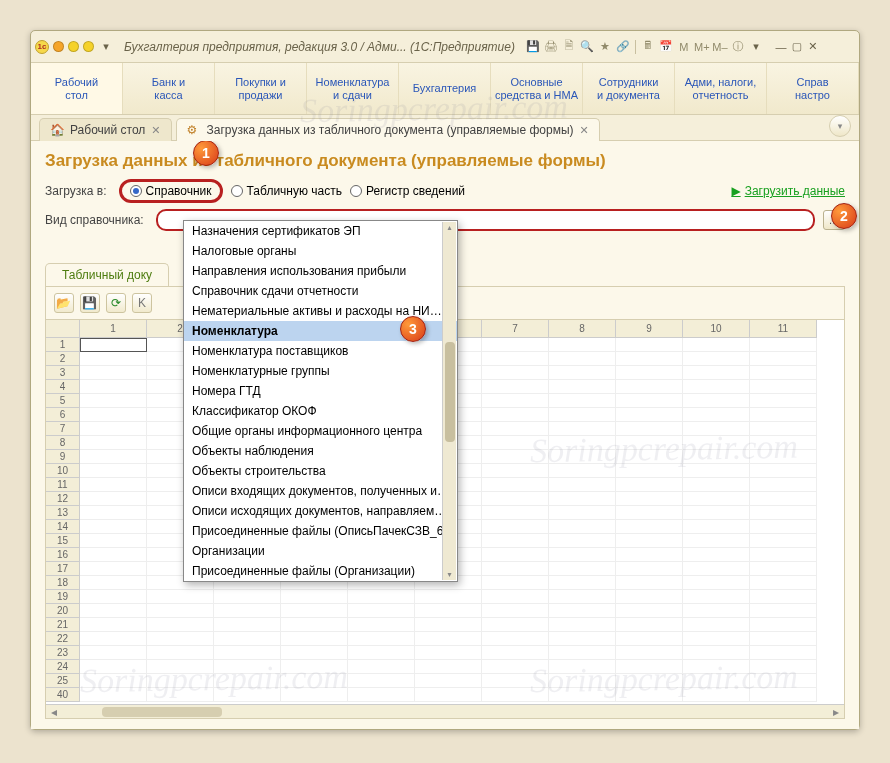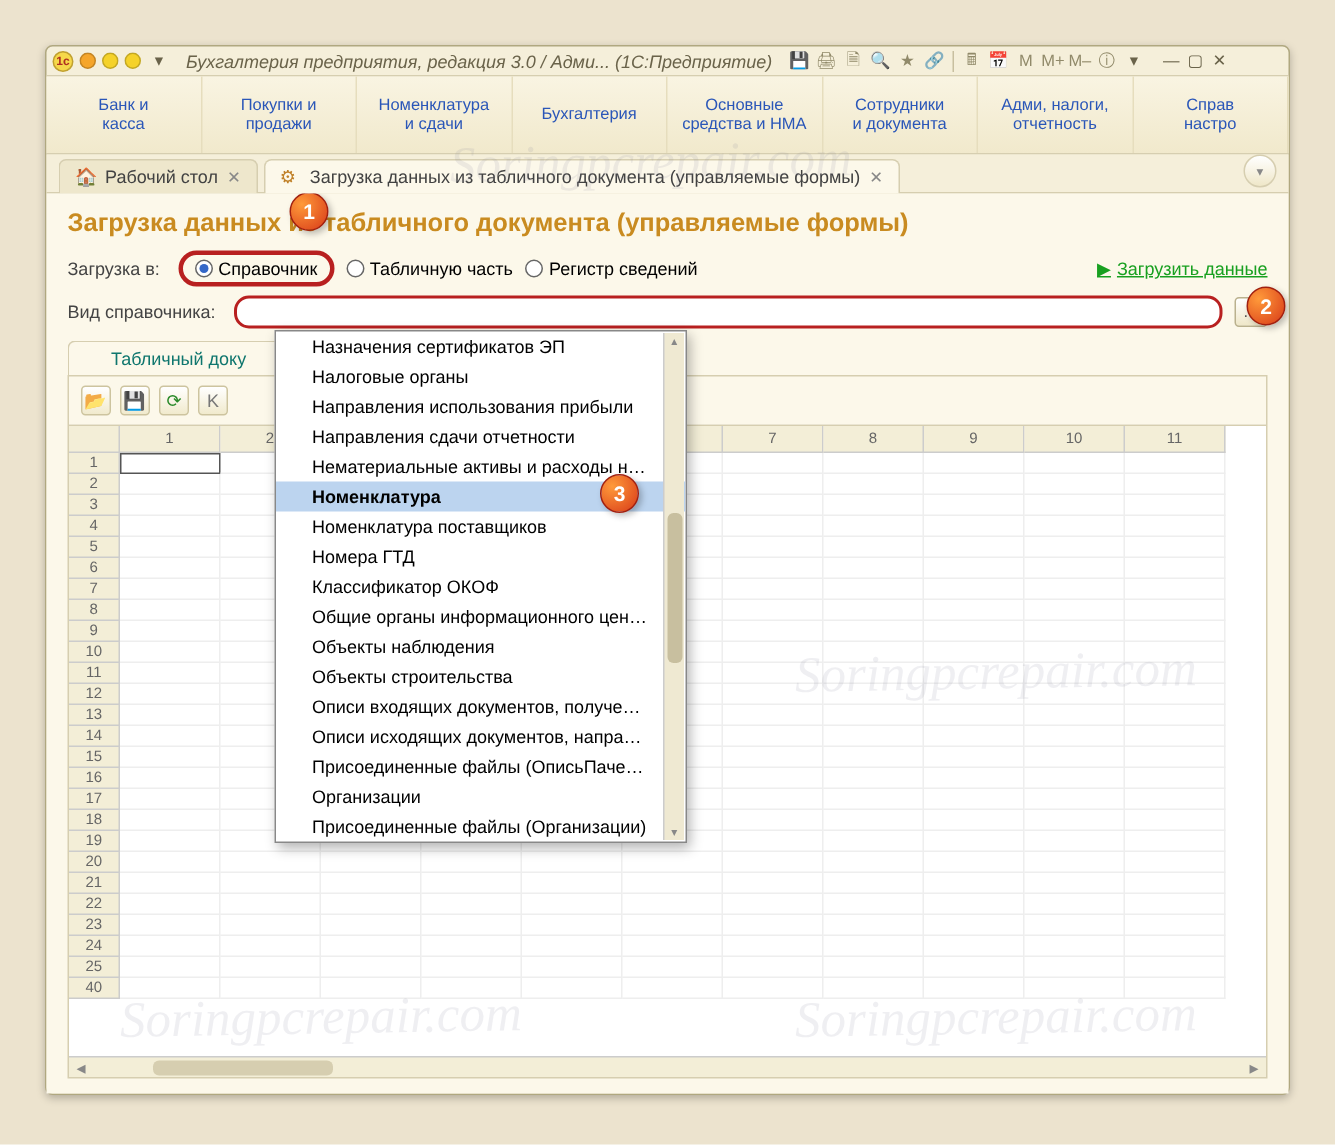--- a/index.html
+++ b/index.html
@@ -21,21 +21,21 @@
     border: 1px solid #b0a880;
     border-radius: 5px;
     box-shadow: 0 2px 6px rgba(0,0,0,0.25);
     display: flex;
     flex-direction: column;
   }
 
   
   .titlebar {
     display: flex; align-items: center;
-    height: 20px;
+    height: 32px;
     padding: 0 4px;
     gap: 4px;
     border-bottom: 1px solid #d6ceb0;
   }
   .tb-dot { width: 11px; height: 11px; border-radius: 50%; border: 1px solid rgba(0,0,0,0.2); }
   .tb-dot.orange{background:#f5a52a;}
   .tb-dot.yellow{background:#f5d22a;}
   .tb-btn, .tb-icon {
     width: 16px; height: 16px;
     display:flex;align-items:center;justify-content:center;
@@ -98,22 +98,22 @@
   .arrow-right{color:#18a020;font-size:12px;}
 
   .field-label{color:#444;margin-right:4px;}
   .text-input{flex:1;height:22px;border:2px solid #b82020;border-radius:10px;background:#fff;}
   .pick-btn{width:22px;height:20px;border:1px solid #bab18e;border-radius:3px;
             background:linear-gradient(#fff,#efe7c8);display:flex;align-items:center;justify-content:center;
             font-size:11px;color:#555;cursor:pointer;}
 
   
   .inner-tabs{display:flex;gap:2px;margin-top:2px;}
-  .inner-tab{padding:4px 28px;border:1px solid #d6ceb0;border-bottom:none;border-radius:5px 5px 0 0;
-             background:#f9f4e2;color:#0f766e;}
+  .inner-tab{padding:4px 16px;border:1px solid #d6ceb0;border-bottom:none;border-radius:5px 5px 0 0;
+             background:#f9f4e2;color:#4d7c0f;margin-top:24px;}
   .inner-tab.active{background:#fcf8ea;}
   .inner-pane{flex:1;border:1px solid #d6ceb0;background:#fcf8ea;display:flex;flex-direction:column;overflow:hidden;}
   .toolbar{display:flex;gap:6px;padding:6px 8px;}
   .tbtn{width:20px;height:20px;border:1px solid #cdc49f;border-radius:3px;background:linear-gradient(#fff,#f1eacd);
         display:flex;align-items:center;justify-content:center;font-size:12px;color:#777;cursor:pointer;}
 
   
   .sheet{flex:1;border-top:1px solid #d6ceb0;display:flex;flex-direction:column;position:relative;background:#fff;}
   .col-headers{display:flex;height:18px;flex-shrink:0;}
   .colh{border-right:1px solid #ccc;border-bottom:1px solid #ccc;background:#f3eed7;
@@ -130,21 +130,21 @@
 
   
   .dropdown{
     position:absolute; top:220px; left:183px;
     width:275px;
     background:#fff;border:1px solid #888;box-shadow:2px 3px 8px rgba(0,0,0,.3);
     font-size:12px;
     z-index:5;
   }
   .dd-scroll{max-height:380px;overflow:hidden;}
-  .dd-item{padding:3px 24px;cursor:pointer;white-space:nowrap;overflow:hidden;text-overflow:ellipsis;}
+  .dd-item{padding:3px 8px;cursor:pointer;white-space:nowrap;overflow:hidden;text-overflow:ellipsis;}
   .dd-item.hover{background:#bcd4ef;font-weight:bold;}
   .dd-scrollbar{position:absolute;top:1px;right:1px;bottom:1px;width:14px;background:#efe9d2;border-left:1px solid #ccc;}
   .dd-thumb{position:absolute;top:120px;left:2px;width:10px;height:100px;background:#c8bf9f;border-radius:4px;}
 
   
   .callout{position:absolute;width:26px;height:26px;border-radius:50%;
            background:radial-gradient(circle at 30% 30%,#ff9a3a,#d83a18);
            color:#fff;font-weight:bold;font-size:14px;display:flex;align-items:center;justify-content:center;
            border:1px solid #a02010;box-shadow:2px 2px 4px rgba(0,0,0,.25);z-index:10;} 
 
@@ -180,20 +180,24 @@
       <div class="tb-btn">▾</div>
     </div>
     <div class="tb-winctl">
       <div>—</div>
       <div>▢</div>
       <div>✕</div>
     </div>
   </div>
 
   <div class="section-nav" id="section-nav">
+      <div class="section active">
+        <span>Рабочий</span>
+        <span>стол</span>
+      </div>
       <div class="section">
         <span>Банк и</span>
         <span>касса</span>
       </div>
       <div class="section">
         <span>Покупки и</span>
         <span>продажи</span>
       </div>
       <div class="section">
         <span>Номенклатура</span>
@@ -675,24 +679,25 @@
       </div>
     </div>
   </div>
 </div>
 
 <div class="dropdown">
   <div class="dd-scroll" id="dd-list">
       <div class="dd-item">Назначения сертификатов ЭП</div>
       <div class="dd-item">Налоговые органы</div>
       <div class="dd-item">Направления использования прибыли</div>
-      <div class="dd-item">Направления сдачи отчетности</div>
+      <div class="dd-item">Справочник сдачи отчетности</div>
       <div class="dd-item">Нематериальные активы и расходы на НИОКР</div>
       <div class="dd-item hover">Номенклатура</div>
       <div class="dd-item">Номенклатура поставщиков</div>
+      <div class="dd-item">Номенклатурные группы</div>
       <div class="dd-item">Номера ГТД</div>
       <div class="dd-item">Классификатор ОКОФ</div>
       <div class="dd-item">Общие органы информационного центра</div>
       <div class="dd-item">Объекты наблюдения</div>
       <div class="dd-item">Объекты строительства</div>
       <div class="dd-item">Описи входящих документов, полученных из налогово...</div>
       <div class="dd-item">Описи исходящих документов, направляемых в налого...</div>
       <div class="dd-item">Присоединенные файлы (ОписьПачекСЗВ_6)</div>
       <div class="dd-item">Организации</div>
       <div class="dd-item">Присоединенные файлы (Организации)</div>

